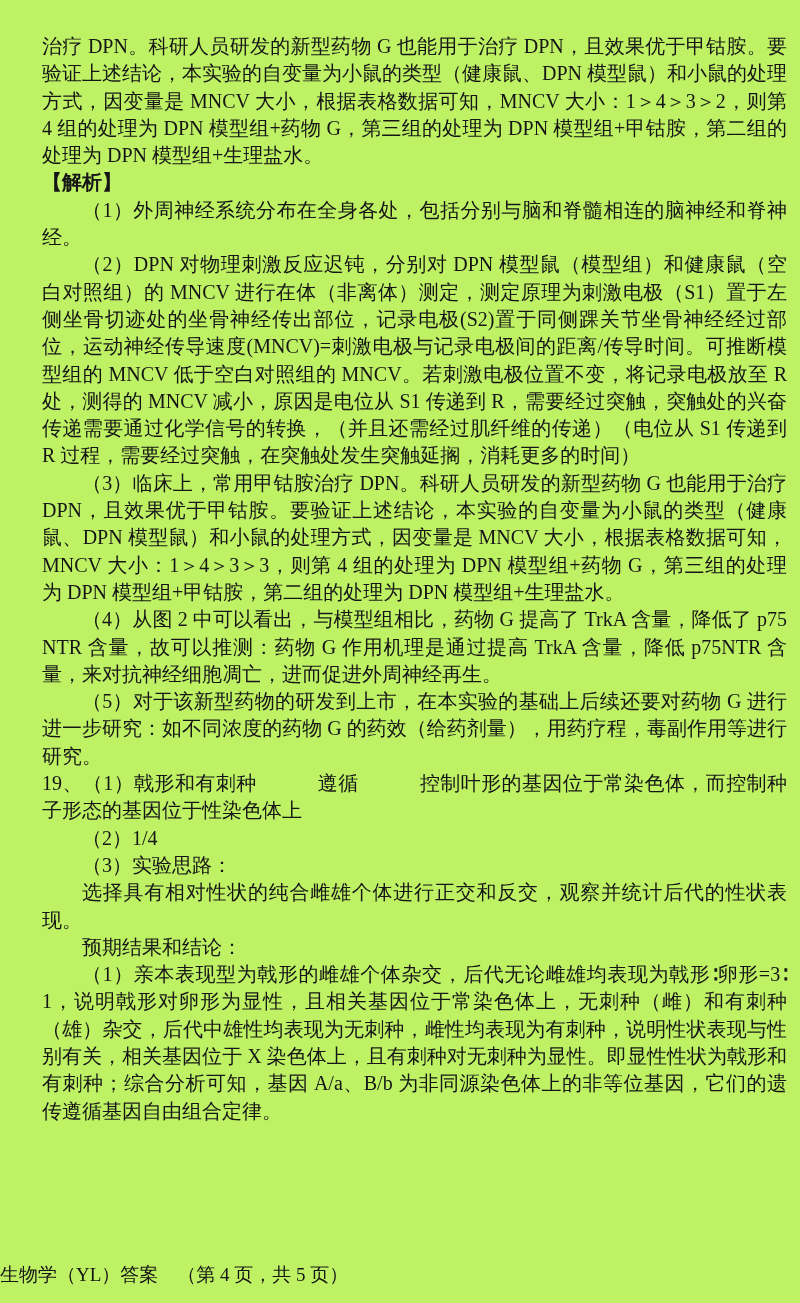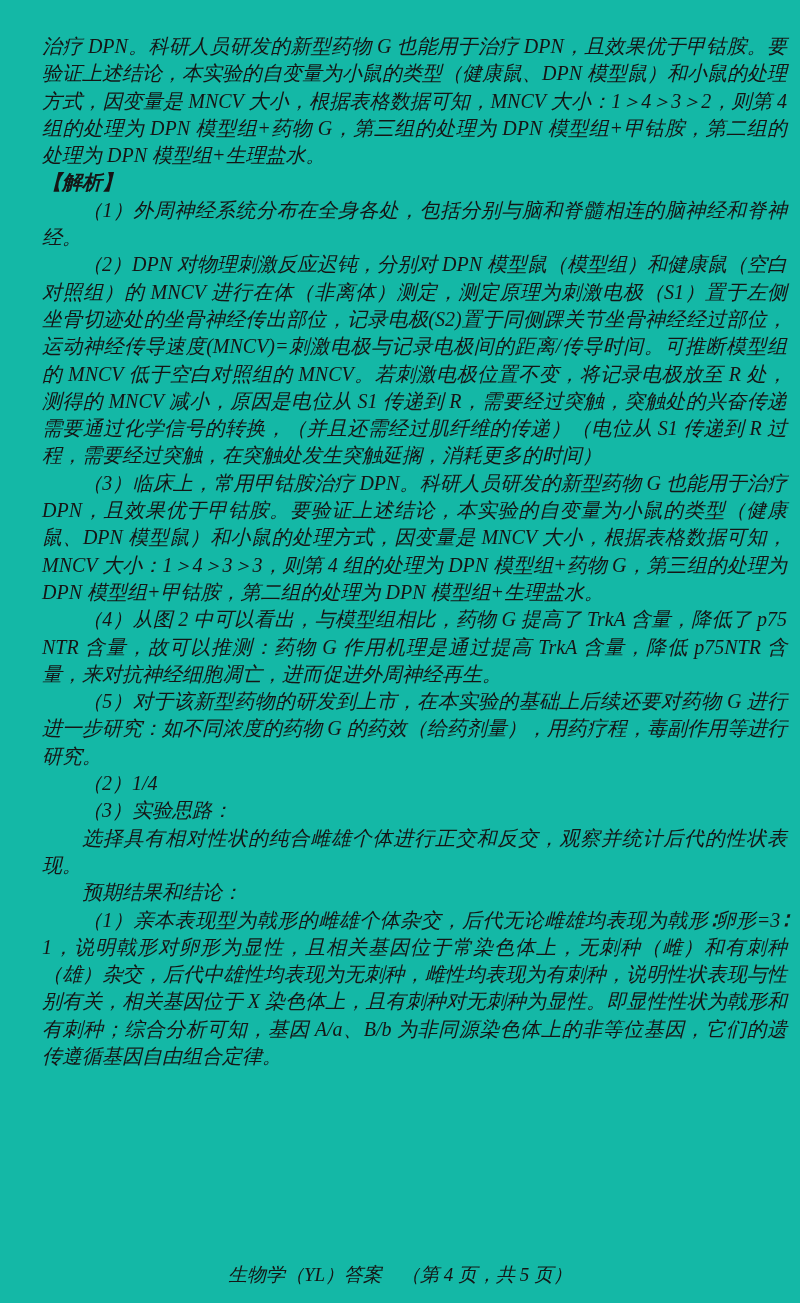--- a/index.html
+++ b/index.html
@@ -5,26 +5,25 @@
   html, body {
     margin: 0;
     padding: 0;
     background: #e8e8e8;
   }
   .page {
     position: relative;
     width: 800px;
     height: 1303px;
     margin: 0 auto;
-    background: #14b8a6;
+    background: #bef264;
     color: #151515;
     font-family: "Liberation Serif", "DejaVu Serif", serif;
     overflow: hidden;
     box-sizing: border-box;
-    font-style: italic;
   }
   .doc-body {
     position: absolute;
     top: 33px;
     left: 42px;
     right: 13px;
   }
   p.para {
     margin: 0;
     font-size: 20px;
@@ -37,38 +36,38 @@
   }
   span.bold {
     font-weight: bold;
     font-family: "Liberation Sans", "DejaVu Sans", sans-serif;
   }
   .footer {
     position: absolute;
     left: 0;
     right: 0;
     top: 1263px;
-    text-align: center;
     font-size: 19px;
     line-height: 24px;
     color: #151515;
   }
 </style>
 </head>
 <body>
 
 <div class="page">
   <div class="doc-body">
       <p class="para"><span>治疗 DPN。科研人员研发的新型药物 G 也能用于治疗 DPN，且效果优于甲钴胺。要验证上述结论，本实验的自变量为小鼠的类型（健康鼠、DPN 模型鼠）和小鼠的处理方式，因变量是 MNCV 大小，根据表格数据可知，MNCV 大小：1＞4＞3＞2，则第 4 组的处理为 DPN 模型组+药物 G，第三组的处理为 DPN 模型组+甲钴胺，第二组的处理为 DPN 模型组+生理盐水。</span></p>
       <p class="para"><span class="bold">【解析】</span></p>
       <p class="para indent"><span>（1）外周神经系统分布在全身各处，包括分别与脑和脊髓相连的脑神经和脊神经。</span></p>
       <p class="para indent"><span>（2）DPN 对物理刺激反应迟钝，分别对 DPN 模型鼠（模型组）和健康鼠（空白对照组）的 MNCV 进行在体（非离体）测定，测定原理为刺激电极（S1）置于左侧坐骨切迹处的坐骨神经传出部位，记录电极(S2)置于同侧踝关节坐骨神经经过部位，运动神经传导速度(MNCV)=刺激电极与记录电极间的距离/传导时间。可推断模型组的 MNCV 低于空白对照组的 MNCV。若刺激电极位置不变，将记录电极放至 R 处，测得的 MNCV 减小，原因是电位从 S1 传递到 R，需要经过突触，突触处的兴奋传递需要通过化学信号的转换，（并且还需经过肌纤维的传递）（电位从 S1 传递到 R 过程，需要经过突触，在突触处发生突触延搁，消耗更多的时间）</span></p>
       <p class="para indent"><span>（3）临床上，常用甲钴胺治疗 DPN。科研人员研发的新型药物 G 也能用于治疗 DPN，且效果优于甲钴胺。要验证上述结论，本实验的自变量为小鼠的类型（健康鼠、DPN 模型鼠）和小鼠的处理方式，因变量是 MNCV 大小，根据表格数据可知，MNCV 大小：1＞4＞3＞3，则第 4 组的处理为 DPN 模型组+药物 G，第三组的处理为 DPN 模型组+甲钴胺，第二组的处理为 DPN 模型组+生理盐水。</span></p>
       <p class="para indent"><span>（4）从图 2 中可以看出，与模型组相比，药物 G 提高了 TrkA 含量，降低了 p75NTR 含量，故可以推测：药物 G 作用机理是通过提高 TrkA 含量，降低 p75NTR 含量，来对抗神经细胞凋亡，进而促进外周神经再生。</span></p>
       <p class="para indent"><span>（5）对于该新型药物的研发到上市，在本实验的基础上后续还要对药物 G 进行进一步研究：如不同浓度的药物 G 的药效（给药剂量），用药疗程，毒副作用等进行研究。</span></p>
+      <p class="para"><span>19、（1）戟形和有刺种　　　遵循　　　控制叶形的基因位于常染色体，而控制种子形态的基因位于性染色体上</span></p>
       <p class="para indent"><span>（2）1/4</span></p>
       <p class="para indent"><span>（3）实验思路：</span></p>
       <p class="para indent"><span>选择具有相对性状的纯合雌雄个体进行正交和反交，观察并统计后代的性状表现。</span></p>
       <p class="para indent"><span>预期结果和结论：</span></p>
       <p class="para indent"><span>（1）亲本表现型为戟形的雌雄个体杂交，后代无论雌雄均表现为戟形∶卵形=3∶1，说明戟形对卵形为显性，且相关基因位于常染色体上，无刺种（雌）和有刺种（雄）杂交，后代中雄性均表现为无刺种，雌性均表现为有刺种，说明性状表现与性别有关，相关基因位于 X 染色体上，且有刺种对无刺种为显性。即显性性状为戟形和有刺种；综合分析可知，基因 A/a、B/b 为非同源染色体上的非等位基因，它们的遗传遵循基因自由组合定律。</span></p>
     </div>
   <div class="footer">
     <span>生物学（YL）答案　（第 4 页，共 5 页）</span>
   </div>
 </div>

